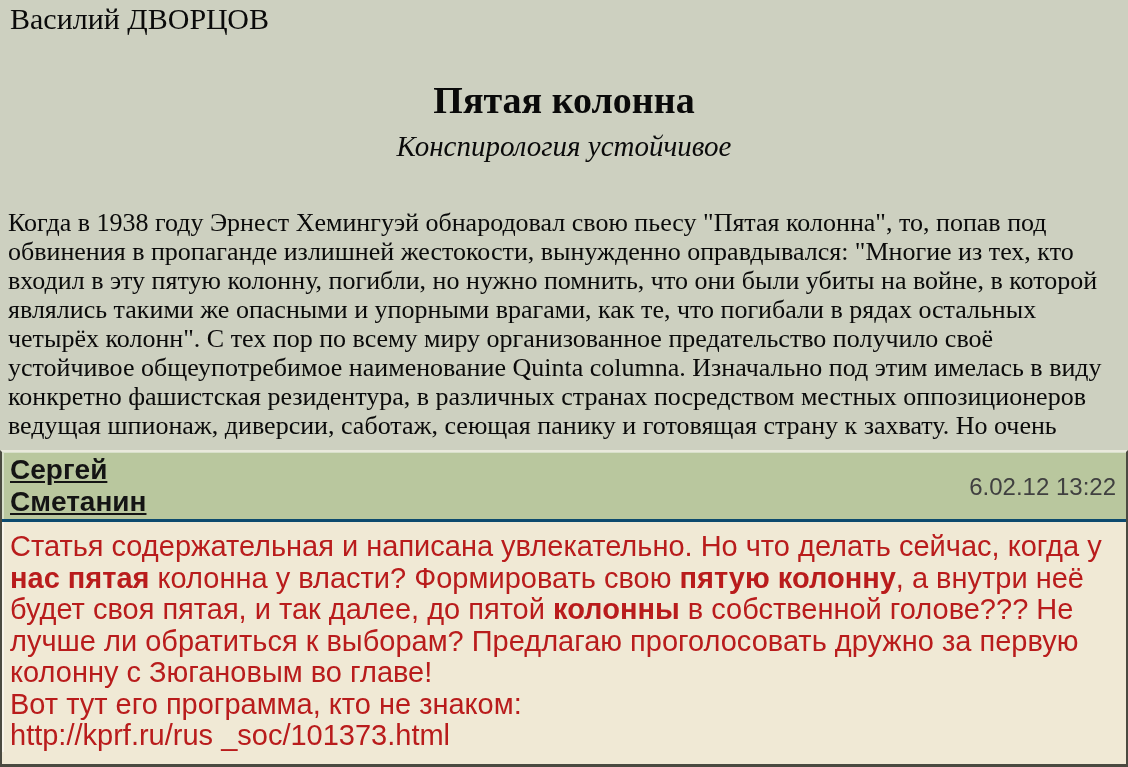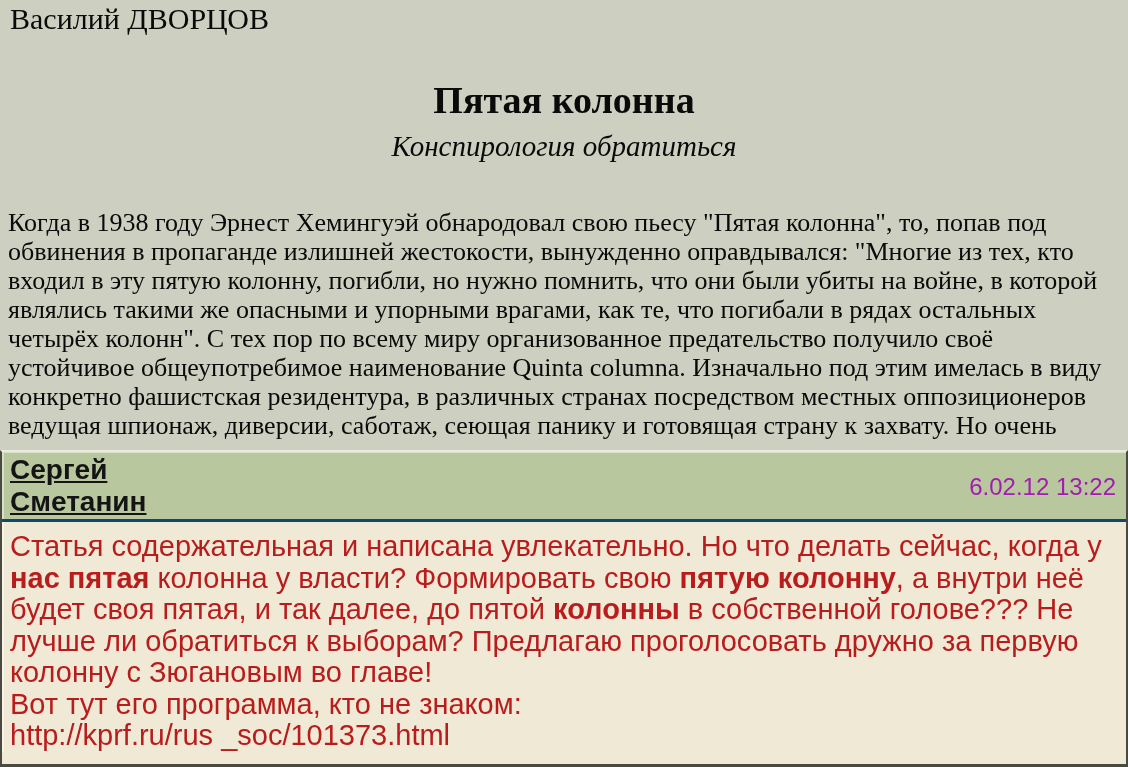--- a/index.html
+++ b/index.html
@@ -74,21 +74,21 @@
     font-size: 28px;
     line-height: 32px;
     font-weight: bold;
     color: #141414;
     text-decoration: underline;
     cursor: pointer;
   }
   .comment-date {
     align-self: center;
     font-size: 24px;
-    color: #a21caf;
+    color: #404040;
     white-space: nowrap;
   }
   .comment-body {
     box-sizing: border-box;
     padding: 9px 10px 0 8px;
     background: #f0e9d5;
     box-shadow: inset 2px 0 0 rgba(255,255,255,0.5);
     font-family: "Liberation Sans", sans-serif;
     font-size: 29px;
     line-height: 31.5px;
@@ -97,21 +97,21 @@
   .comment-body .b { font-weight: bold; }
 </style>
 </head>
 <body>
 
 <div class="page">
 
   <div class="article">
     <div class="author">Василий ДВОРЦОВ</div>
     <h1 class="title">Пятая колонна</h1>
-    <div class="subtitle">Конспирология обратиться</div>
+    <div class="subtitle">Конспирология устойчивое</div>
     <div class="paragraph">Когда в 1938 году Эрнест Хемингуэй обнародовал свою пьесу "Пятая колонна", то, попав под
 обвинения в пропаганде излишней жестокости, вынужденно оправдывался: "Многие из тех, кто
 входил в эту пятую колонну, погибли, но нужно помнить, что они были убиты на войне, в которой
 являлись такими же опасными и упорными врагами, как те, что погибали в рядах остальных
 четырёх колонн". С тех пор по всему миру организованное предательство получило своё
 устойчивое общеупотребимое наименование Quinta columna. Изначально под этим имелась в виду
 конкретно фашистская резидентура, в различных странах посредством местных оппозиционеров
 ведущая шпионаж, диверсии, саботаж, сеющая панику и готовящая страну к захвату. Но очень</div>
   </div>
 

